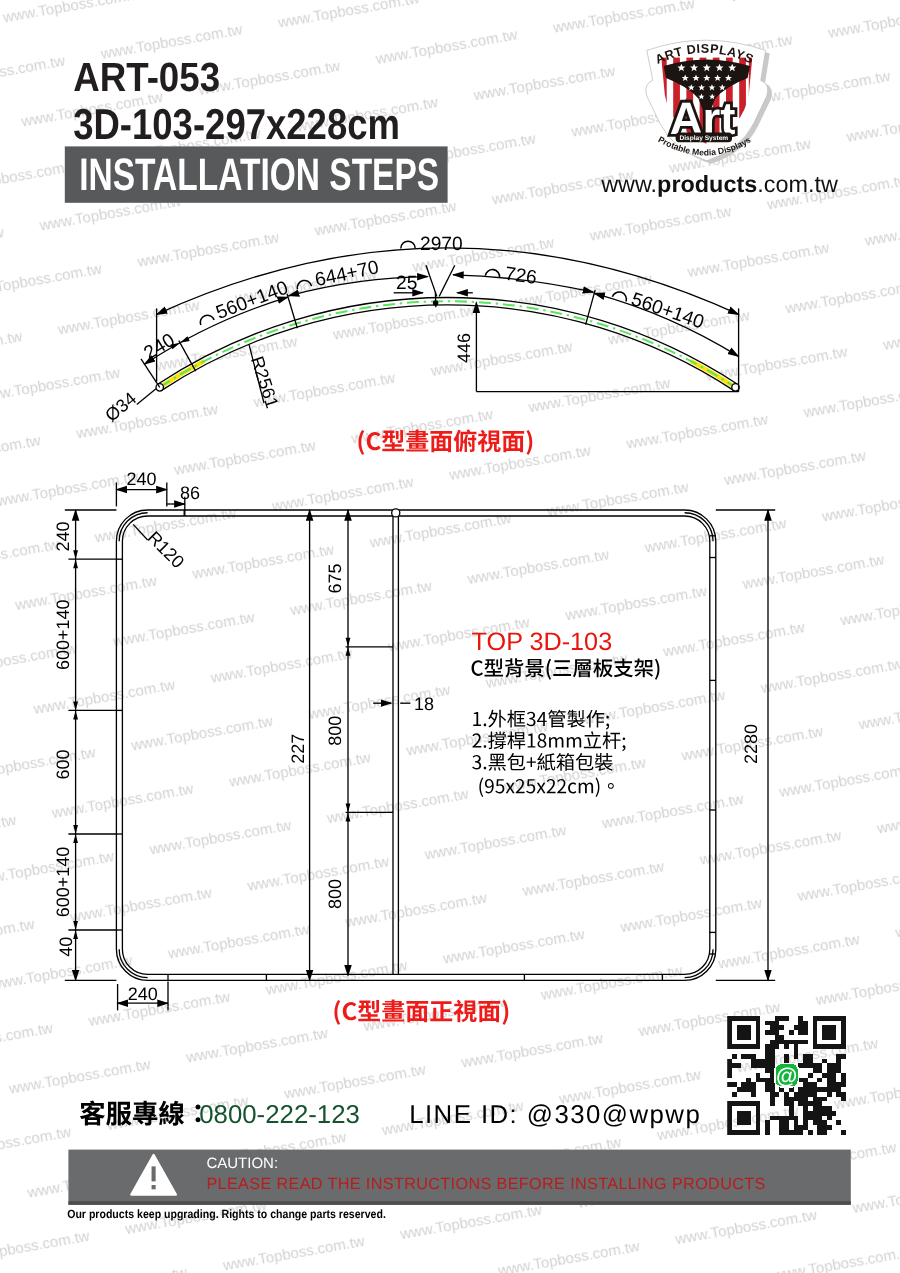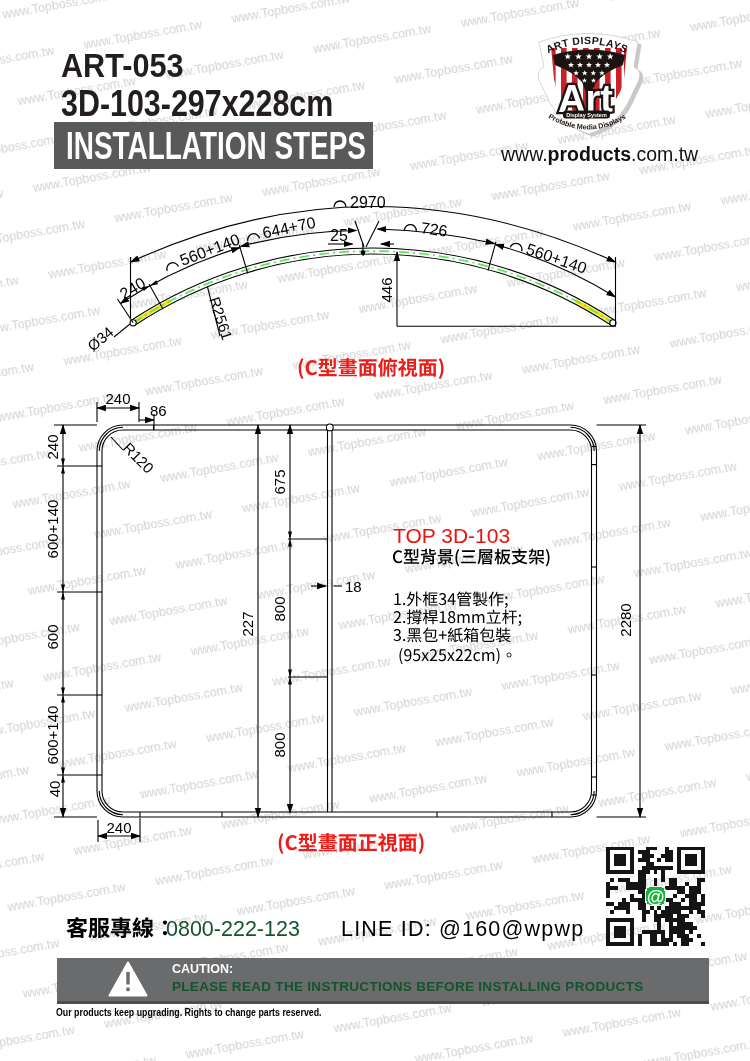--- a/index.html
+++ b/index.html
@@ -335,22 +335,22 @@
         <path transform="translate(88.0,0) scale(0.022000,-0.022000)" d="M500.0 516.0C553.0 516.0 595.0 556.0 595.0 609.0C595.0 664.0 553.0 704.0 500.0 704.0C447.0 704.0 405.0 664.0 405.0 609.0C405.0 556.0 447.0 516.0 500.0 516.0ZM500.0 39.0C553.0 39.0 595.0 79.0 595.0 132.0C595.0 187.0 553.0 227.0 500.0 227.0C447.0 227.0 405.0 187.0 405.0 132.0C405.0 79.0 447.0 39.0 500.0 39.0Z"></path>
       </g>
 </svg>
 <svg width="99" height="100" viewBox="0 0 25 25" style="position:absolute;left:606px;top:846px" shape-rendering="crispEdges">
 <path d="M0 0h1v1h-1zM1 0h1v1h-1zM2 0h1v1h-1zM3 0h1v1h-1zM4 0h1v1h-1zM5 0h1v1h-1zM6 0h1v1h-1zM10 0h1v1h-1zM11 0h1v1h-1zM12 0h1v1h-1zM15 0h1v1h-1zM18 0h1v1h-1zM19 0h1v1h-1zM20 0h1v1h-1zM21 0h1v1h-1zM22 0h1v1h-1zM23 0h1v1h-1zM24 0h1v1h-1zM0 1h1v1h-1zM6 1h1v1h-1zM8 1h1v1h-1zM9 1h1v1h-1zM10 1h1v1h-1zM15 1h1v1h-1zM16 1h1v1h-1zM18 1h1v1h-1zM24 1h1v1h-1zM0 2h1v1h-1zM2 2h1v1h-1zM3 2h1v1h-1zM4 2h1v1h-1zM6 2h1v1h-1zM9 2h1v1h-1zM10 2h1v1h-1zM11 2h1v1h-1zM14 2h1v1h-1zM15 2h1v1h-1zM16 2h1v1h-1zM18 2h1v1h-1zM20 2h1v1h-1zM21 2h1v1h-1zM22 2h1v1h-1zM24 2h1v1h-1zM0 3h1v1h-1zM2 3h1v1h-1zM3 3h1v1h-1zM4 3h1v1h-1zM6 3h1v1h-1zM8 3h1v1h-1zM9 3h1v1h-1zM10 3h1v1h-1zM13 3h1v1h-1zM15 3h1v1h-1zM16 3h1v1h-1zM18 3h1v1h-1zM20 3h1v1h-1zM21 3h1v1h-1zM22 3h1v1h-1zM24 3h1v1h-1zM0 4h1v1h-1zM2 4h1v1h-1zM3 4h1v1h-1zM4 4h1v1h-1zM6 4h1v1h-1zM10 4h1v1h-1zM11 4h1v1h-1zM18 4h1v1h-1zM20 4h1v1h-1zM21 4h1v1h-1zM22 4h1v1h-1zM24 4h1v1h-1zM0 5h1v1h-1zM6 5h1v1h-1zM9 5h1v1h-1zM10 5h1v1h-1zM11 5h1v1h-1zM12 5h1v1h-1zM13 5h1v1h-1zM14 5h1v1h-1zM15 5h1v1h-1zM16 5h1v1h-1zM18 5h1v1h-1zM24 5h1v1h-1zM0 6h1v1h-1zM1 6h1v1h-1zM2 6h1v1h-1zM3 6h1v1h-1zM4 6h1v1h-1zM5 6h1v1h-1zM6 6h1v1h-1zM8 6h1v1h-1zM9 6h1v1h-1zM10 6h1v1h-1zM12 6h1v1h-1zM14 6h1v1h-1zM18 6h1v1h-1zM19 6h1v1h-1zM20 6h1v1h-1zM21 6h1v1h-1zM22 6h1v1h-1zM23 6h1v1h-1zM24 6h1v1h-1zM8 7h1v1h-1zM9 7h1v1h-1zM14 7h1v1h-1zM1 8h1v1h-1zM3 8h1v1h-1zM4 8h1v1h-1zM5 8h1v1h-1zM8 8h1v1h-1zM9 8h1v1h-1zM12 8h1v1h-1zM14 8h1v1h-1zM16 8h1v1h-1zM17 8h1v1h-1zM23 8h1v1h-1zM24 8h1v1h-1zM0 9h1v1h-1zM5 9h1v1h-1zM6 9h1v1h-1zM7 9h1v1h-1zM8 9h1v1h-1zM9 9h1v1h-1zM12 9h1v1h-1zM16 9h1v1h-1zM17 9h1v1h-1zM20 9h1v1h-1zM23 9h1v1h-1zM0 10h1v1h-1zM1 10h1v1h-1zM2 10h1v1h-1zM5 10h1v1h-1zM6 10h1v1h-1zM7 10h1v1h-1zM8 10h1v1h-1zM9 10h1v1h-1zM15 10h1v1h-1zM16 10h1v1h-1zM17 10h1v1h-1zM18 10h1v1h-1zM19 10h1v1h-1zM21 10h1v1h-1zM22 10h1v1h-1zM23 10h1v1h-1zM0 11h1v1h-1zM8 11h1v1h-1zM9 11h1v1h-1zM10 11h1v1h-1zM13 11h1v1h-1zM18 11h1v1h-1zM19 11h1v1h-1zM21 11h1v1h-1zM22 11h1v1h-1zM23 11h1v1h-1zM0 12h1v1h-1zM6 12h1v1h-1zM9 12h1v1h-1zM10 12h1v1h-1zM11 12h1v1h-1zM14 12h1v1h-1zM17 12h1v1h-1zM20 12h1v1h-1zM21 12h1v1h-1zM22 12h1v1h-1zM24 12h1v1h-1zM4 13h1v1h-1zM6 13h1v1h-1zM7 13h1v1h-1zM8 13h1v1h-1zM9 13h1v1h-1zM11 13h1v1h-1zM12 13h1v1h-1zM15 13h1v1h-1zM16 13h1v1h-1zM19 13h1v1h-1zM21 13h1v1h-1zM22 13h1v1h-1zM24 13h1v1h-1zM0 14h1v1h-1zM1 14h1v1h-1zM3 14h1v1h-1zM4 14h1v1h-1zM5 14h1v1h-1zM8 14h1v1h-1zM9 14h1v1h-1zM11 14h1v1h-1zM12 14h1v1h-1zM13 14h1v1h-1zM16 14h1v1h-1zM17 14h1v1h-1zM18 14h1v1h-1zM21 14h1v1h-1zM22 14h1v1h-1zM23 14h1v1h-1zM24 14h1v1h-1zM2 15h1v1h-1zM3 15h1v1h-1zM4 15h1v1h-1zM5 15h1v1h-1zM8 15h1v1h-1zM9 15h1v1h-1zM11 15h1v1h-1zM13 15h1v1h-1zM15 15h1v1h-1zM16 15h1v1h-1zM17 15h1v1h-1zM18 15h1v1h-1zM19 15h1v1h-1zM20 15h1v1h-1zM21 15h1v1h-1zM22 15h1v1h-1zM23 15h1v1h-1zM1 16h1v1h-1zM5 16h1v1h-1zM9 16h1v1h-1zM10 16h1v1h-1zM12 16h1v1h-1zM14 16h1v1h-1zM15 16h1v1h-1zM16 16h1v1h-1zM17 16h1v1h-1zM18 16h1v1h-1zM21 16h1v1h-1zM23 16h1v1h-1zM24 16h1v1h-1zM9 17h1v1h-1zM12 17h1v1h-1zM13 17h1v1h-1zM14 17h1v1h-1zM15 17h1v1h-1zM16 17h1v1h-1zM18 17h1v1h-1zM19 17h1v1h-1zM20 17h1v1h-1zM24 17h1v1h-1zM0 18h1v1h-1zM1 18h1v1h-1zM2 18h1v1h-1zM3 18h1v1h-1zM4 18h1v1h-1zM5 18h1v1h-1zM6 18h1v1h-1zM9 18h1v1h-1zM12 18h1v1h-1zM13 18h1v1h-1zM15 18h1v1h-1zM16 18h1v1h-1zM17 18h1v1h-1zM18 18h1v1h-1zM19 18h1v1h-1zM0 19h1v1h-1zM6 19h1v1h-1zM13 19h1v1h-1zM16 19h1v1h-1zM18 19h1v1h-1zM19 19h1v1h-1zM20 19h1v1h-1zM21 19h1v1h-1zM0 20h1v1h-1zM2 20h1v1h-1zM3 20h1v1h-1zM4 20h1v1h-1zM6 20h1v1h-1zM13 20h1v1h-1zM16 20h1v1h-1zM17 20h1v1h-1zM18 20h1v1h-1zM19 20h1v1h-1zM20 20h1v1h-1zM21 20h1v1h-1zM22 20h1v1h-1zM0 21h1v1h-1zM2 21h1v1h-1zM3 21h1v1h-1zM4 21h1v1h-1zM6 21h1v1h-1zM9 21h1v1h-1zM10 21h1v1h-1zM11 21h1v1h-1zM12 21h1v1h-1zM13 21h1v1h-1zM14 21h1v1h-1zM16 21h1v1h-1zM17 21h1v1h-1zM18 21h1v1h-1zM19 21h1v1h-1zM21 21h1v1h-1zM0 22h1v1h-1zM2 22h1v1h-1zM3 22h1v1h-1zM4 22h1v1h-1zM6 22h1v1h-1zM8 22h1v1h-1zM11 22h1v1h-1zM12 22h1v1h-1zM14 22h1v1h-1zM16 22h1v1h-1zM18 22h1v1h-1zM19 22h1v1h-1zM20 22h1v1h-1zM23 22h1v1h-1zM0 23h1v1h-1zM6 23h1v1h-1zM8 23h1v1h-1zM11 23h1v1h-1zM12 23h1v1h-1zM14 23h1v1h-1zM15 23h1v1h-1zM16 23h1v1h-1zM19 23h1v1h-1zM20 23h1v1h-1zM21 23h1v1h-1zM0 24h1v1h-1zM1 24h1v1h-1zM2 24h1v1h-1zM3 24h1v1h-1zM4 24h1v1h-1zM5 24h1v1h-1zM6 24h1v1h-1zM8 24h1v1h-1zM11 24h1v1h-1zM12 24h1v1h-1zM13 24h1v1h-1zM14 24h1v1h-1zM15 24h1v1h-1zM17 24h1v1h-1zM19 24h1v1h-1zM20 24h1v1h-1zM24 24h1v1h-1z" fill="#141414"></path>
 <rect x="9.9" y="9.9" width="5.2" height="5.2" rx="1.3" fill="#fff"></rect>
 <rect x="10.2" y="10.2" width="4.6" height="4.6" rx="1.1" fill="#10b53a"></rect>
 <text x="12.5" y="14.2" font-family="Liberation Sans, sans-serif" font-size="4.6" font-weight="bold" fill="#fff" text-anchor="middle">@</text>
 </svg>
 <div class="abs" style="left:166px;top:917px;font-size:21.5px;color:#14532d">0800-222-123</div>
-<div class="abs" style="left:341px;top:917px;font-size:21.5px;color:#000;letter-spacing:1.2px">LINE ID: @160@wpwp</div>
+<div class="abs" style="left:341px;top:917px;font-size:21.5px;color:#000;letter-spacing:1.2px">LINE ID: @330@wpwp</div>
 <div class="abs" style="left:57px;top:958px;width:652px;height:43px;background:#6a6b6d;border-bottom:3px solid #4c4d4f"></div>
 <svg width="40" height="37" viewBox="0 0 40 37" style="position:absolute;left:108px;top:961px">
       <path d="M20 1.5 L38.5 34.5 L1.5 34.5 Z" fill="#fff" stroke="#fff" stroke-width="2" stroke-linejoin="round"></path>
       <rect x="18.3" y="11" width="3.4" height="12.5" fill="#6a6b6d"></rect>
       <rect x="18.3" y="26.5" width="3.4" height="3.6" fill="#6a6b6d"></rect>
     </svg>
-<div class="abs" style="left:172px;top:962px;font-size:12.5px;font-weight:bold;color:#fff">CAUTION:</div>
-<div class="abs" style="left:172px;top:979px;font-size:13.5px;font-weight:bold;color:#14532d;letter-spacing:0.3px">PLEASE READ THE INSTRUCTIONS BEFORE INSTALLING PRODUCTS</div>
+<div class="abs" style="left:172px;top:962px;font-size:12.5px;font-weight:normal;color:#fff">CAUTION:</div>
+<div class="abs" style="left:172px;top:979px;font-size:13.5px;font-weight:normal;color:#b91c1c;letter-spacing:0.3px">PLEASE READ THE INSTRUCTIONS BEFORE INSTALLING PRODUCTS</div>
 <div class="abs" style="left:56px;top:1007px;font-size:10px;font-weight:bold;color:#000;transform:scale(0.88,1);transform-origin:left top;white-space:nowrap">Our products keep upgrading. Rights to change parts reserved.</div>
 </div>
 </body></html>

